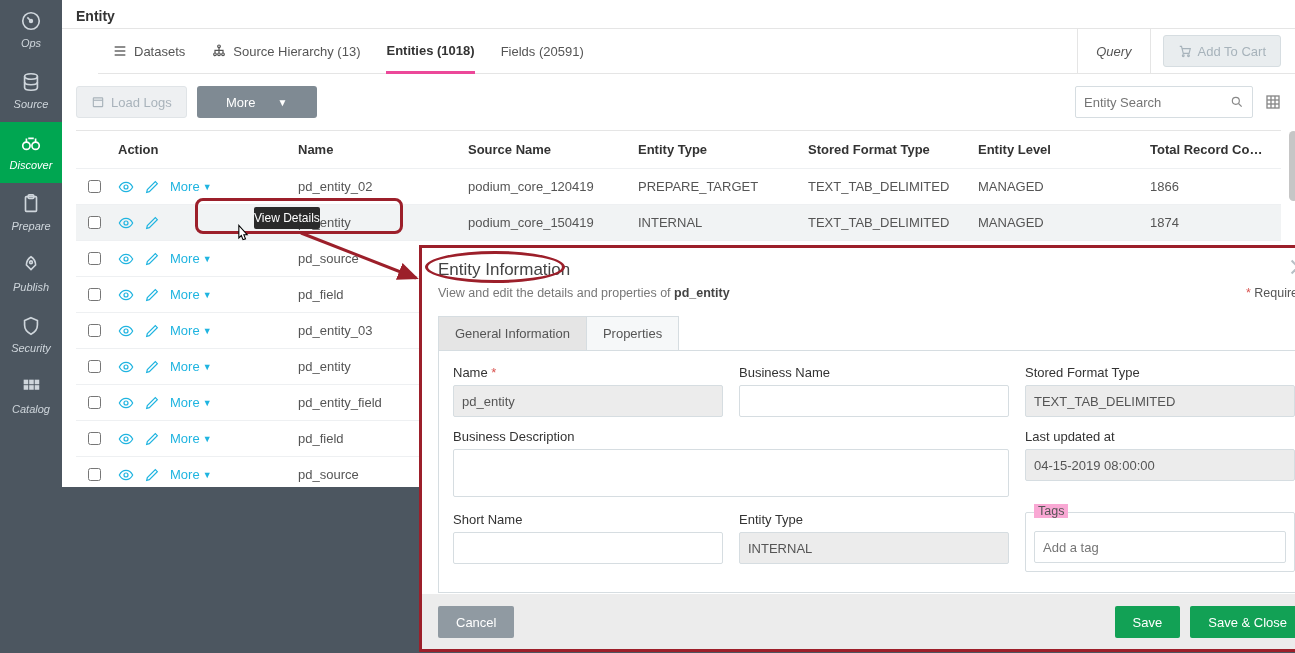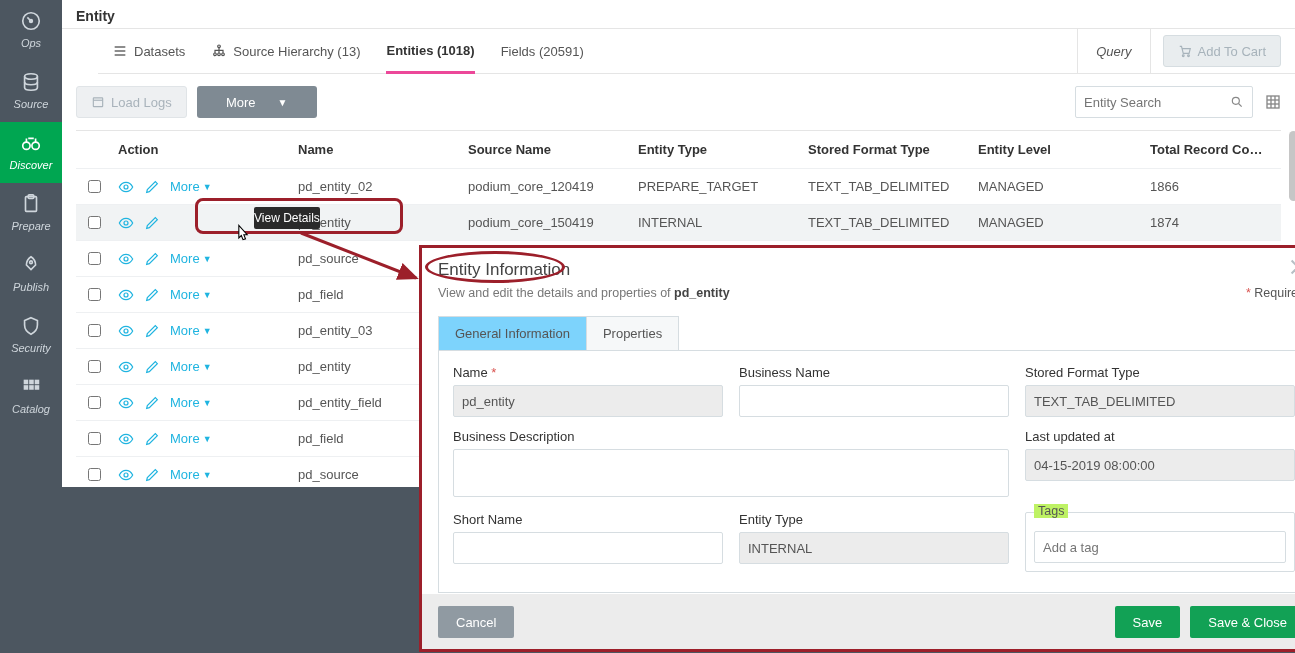--- a/index.html
+++ b/index.html
@@ -76,21 +76,21 @@
   .modal-title { font-size: 17px; color: #444; }
   .title-oval { position: absolute; left: 5px; top: 5px; width: 140px; height: 32px; border: 3px solid #9c1f2a; border-radius: 50%/50%; z-index: 41; pointer-events: none; }
   .modal-sub { font-size: 12.5px; color: #777; margin-top: 6px; }
   .modal-sub b { color: #444; font-weight: 600; }
   .modal-req { position: absolute; right: 18px; top: 40px; font-size: 12.5px; color: #555; }
   .modal-req .star { color: #d9534f; }
   .modal-close { position: absolute; right: 14px; top: 10px; width: 22px; height: 22px; color: #b7bfc5; cursor: pointer; }
 
   .modal-tabs { display: flex; padding: 12px 18px 0; }
   .mtab { padding: 9px 16px; border: 1px solid #d6dde1; background: #f6f8f9; color: #555; font-size: 13px; cursor: pointer; margin-right: -1px; }
-  .mtab.active { background: #7dd3fc; border-bottom: 1px solid #fff; }
+  .mtab.active { background: #e5e5e5; border-bottom: 1px solid #fff; }
   .modal-body-wrap { border: 1px solid #d6dde1; margin: 0 18px; padding: 14px 14px 10px; position: relative; top: -1px; flex: 1; }
   .form-grid { display: grid; grid-template-columns: 270px 270px 270px; column-gap: 16px; row-gap: 12px; }
   .form-grid .full2 { grid-column: span 2; }
   .fld label { display: block; font-size: 13px; color: #333; margin-bottom: 5px; }
   .fld label .star { color: #d9534f; }
   .fld input, .fld textarea { width: 100%; height: 32px; border: 1px solid #d6dde1; border-radius: 2px; padding: 0 8px; font-size: 13px; background: #fff; }
   .fld input.ro { background: #ececec; color: #555; }
   .fld textarea { height: 48px; padding: 6px 8px; resize: none; }
   .tags-box { border: 1px solid #d6dde1; border-radius: 2px; padding: 18px 8px 8px; position: relative; }
   .tag-input { height: 30px; width: 120px; border: 1px solid #d6dde1; border-radius: 2px; padding: 0 8px; font-size: 12.5px; background: #f3f3f3; }
@@ -506,21 +506,21 @@
           <div class="fld">
             <label>Short Name</label>
             <input style="">
           </div>
           <div class="fld">
             <label>Entity Type</label>
             <input class="ro" readonly="" value="INTERNAL" style="">
           </div>
           <div class="fld">
             <div class="tags-box">
-              <span class="legend" style="position:absolute;top:-9px;left:8px;background:#bef264;padding:0 4px;font-size:12.5px;color:#555;">Tags</span>
+              <span class="legend" style="position:absolute;top:-9px;left:8px;background:#f9a8d4;padding:0 4px;font-size:12.5px;color:#555;">Tags</span>
               <input class="tag-input" placeholder="Add a tag" style="">
             </div>
           </div>
         </div>
       </div>
       <div class="modal-foot">
         <div class="mbtn cancel">Cancel</div>
         <div class="spacer"></div>
         <div class="mbtn save">Save</div>
         <div class="mbtn save">Save &amp; Close</div>

